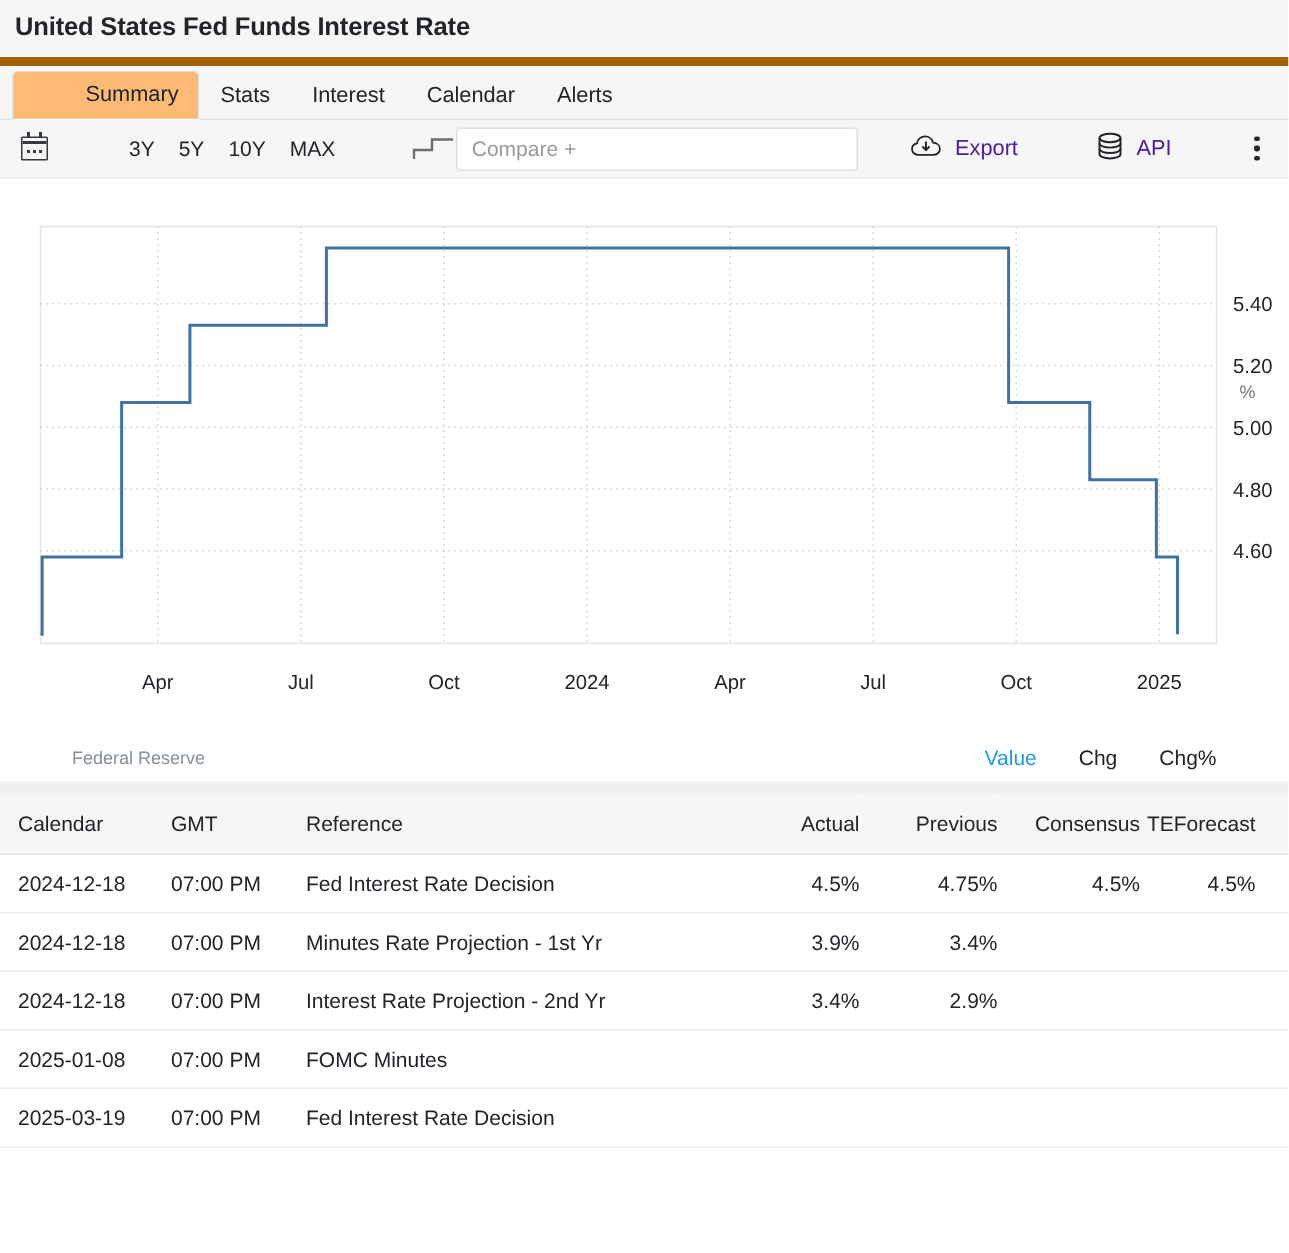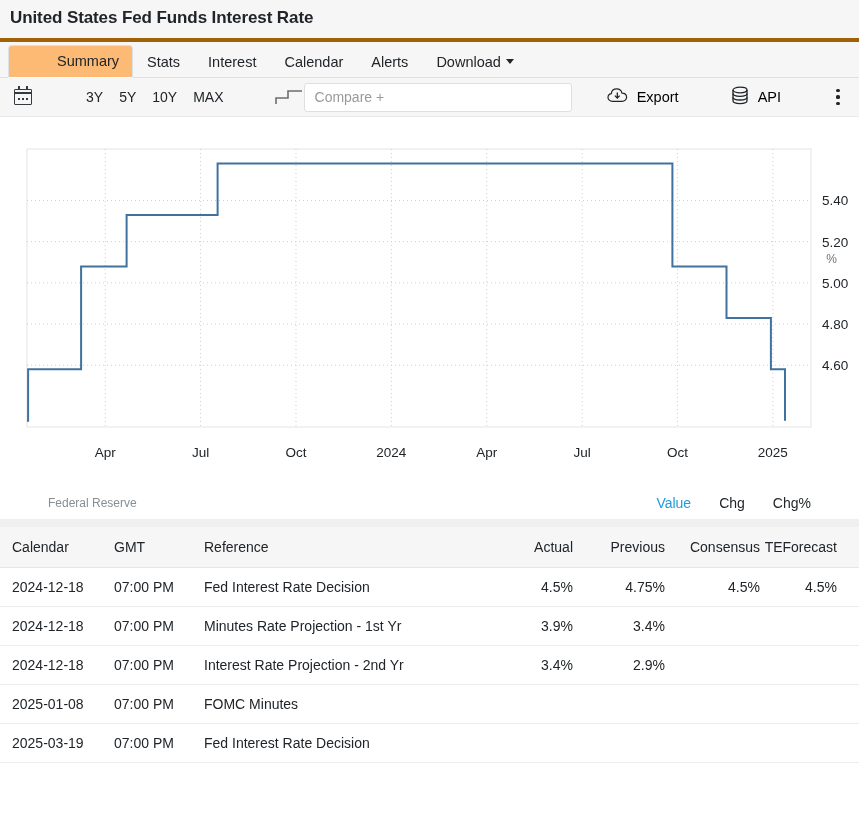--- a/index.html
+++ b/index.html
@@ -9,21 +9,21 @@
     background:#ffffff;
     font-family:"Liberation Sans", sans-serif;
     color:#212529;
     overflow:hidden;
   }
 
   
   .page-header{
     background:#f6f6f6;
     padding:8px 10px 10px 10px;
-    border-bottom:4px solid #a16207;
+    border-bottom:6px solid #a16207;
   }
   .page-title{
     font-size:17px; font-weight:bold; color:#212529;
     letter-spacing:-0.1px;
   }
 
   
   .tabbar{
     display:flex; align-items:flex-end;
     background:#f6f6f6;
@@ -99,21 +99,21 @@
     border:1px solid #dfdfdf;
     border-radius:3px;
     display:flex; align-items:center;
     padding:0 10px;
     font-size:14px; color:#9a9a9a;
     cursor:text;
   }
   .tb-right{ display:flex; align-items:center; margin-left:auto; gap:0; }
   .tb-action{
     display:flex; align-items:center; gap:9px;
-    font-size:14.5px; color:#000000; cursor:pointer;
+    font-size:14.5px; color:#4c1d95; cursor:pointer;
     padding:2px 6px;
   }
   .tb-action.api{ margin-left:40px; }
   .kebab{ margin-left:42px; width:18px; display:flex; flex-direction:column; align-items:center; gap:3px; cursor:pointer;}
   .kebab i{ width:3.2px;height:3.2px;border-radius:50%;background:#212529; display:block;}
 
   .chart-body{ position:relative; height:410px; }
   .unit-label{
     position:absolute; right:22px; top:135px;
     font-size:12px; color:#6c757d;
@@ -162,21 +162,20 @@
 <div class="page-header">
   <div class="page-title">United States Fed Funds Interest Rate</div>
 </div>
 
 <div class="tabbar" id="tabbar">
     <div class="tab active"><span>Summary</span></div>
     <div class="tab"><span>Stats</span></div>
     <div class="tab"><span>Interest</span></div>
     <div class="tab"><span>Calendar</span></div>
     <div class="tab"><span>Alerts</span></div>
-    <div class="tab"><span>Download</span><span class="caret"></span></div>
   </div>
 
 <div class="chart-card">
 
   <div class="chart-toolbar">
 
     <div class="tb-cal">
       <span class="peg l"></span>
         <span class="peg r"></span>
       <span class="frame"></span>

